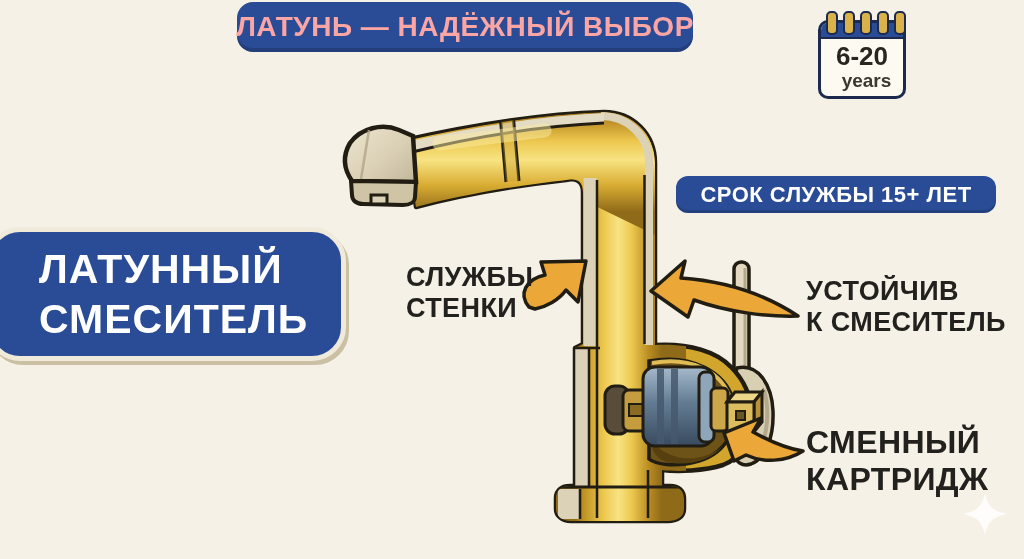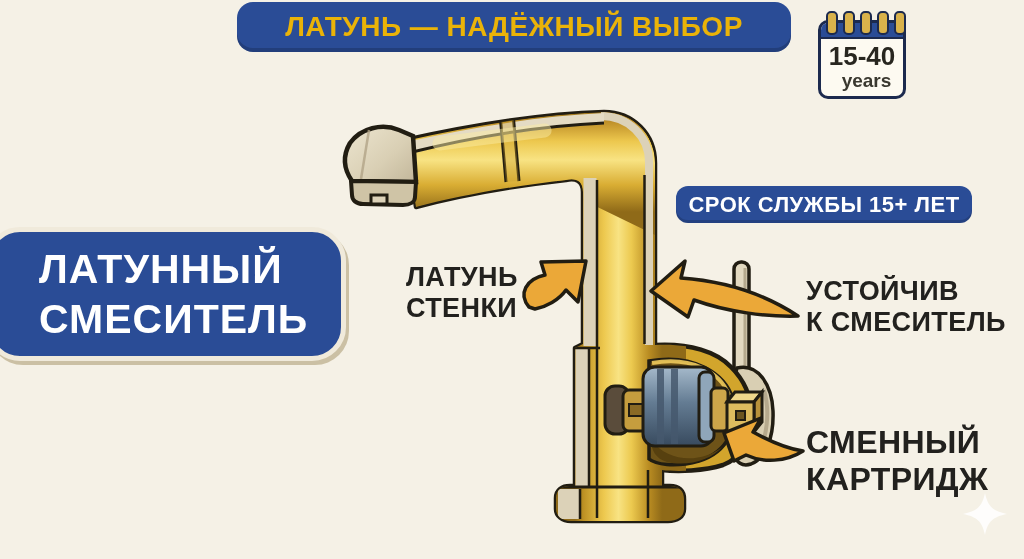--- a/index.html
+++ b/index.html
@@ -5,24 +5,24 @@
   html,body{margin:0;padding:0;}
   body{
     width:1024px;height:559px;position:relative;overflow:hidden;
     background:#F5F1E6;
     font-family:"Liberation Sans", sans-serif;
   }
   .layer{position:absolute;left:0;top:0;}
 
   
   .top-banner{
-    position:absolute;left:237px;top:2px;width:554px;height:50px;
+    position:absolute;left:237px;top:2px;width:456px;height:50px;
     background:#2A4C96;border-radius:16px;
     display:flex;align-items:center;justify-content:center;
-    color:#eab308;font-weight:bold;font-size:28px;letter-spacing:.5px;
+    color:#fca5a5;font-weight:bold;font-size:28px;letter-spacing:.5px;
     box-shadow:inset 0 -4px 0 rgba(0,0,0,.18);
     white-space:nowrap;z-index:3;
   }
 
   
   .calendar{position:absolute;left:818px;top:11px;width:88px;height:88px;z-index:3;}
   .cal-body{
     position:absolute;left:0;top:9px;right:0;bottom:0;
     background:#FDFAF1;border:3.5px solid #1C2A4E;border-radius:10px;overflow:hidden;
   }
@@ -40,21 +40,21 @@
     background:#2A4C96;border:5px solid #F0EADB;border-radius:34px;
     box-shadow:3px 4px 0 #CBC0A4;
     display:flex;align-items:center;
     color:#FFFFFF;font-weight:bold;font-size:41px;line-height:1.22;
     letter-spacing:1px;white-space:pre-line;z-index:3;
     padding-left:48px;box-sizing:border-box;
   }
 
   
   .service-pill{
-    position:absolute;left:676px;top:186px;width:296px;height:37px;
+    position:absolute;left:676px;top:176px;width:320px;height:37px;
     background:#2A4C96;border-radius:12px;
     display:flex;align-items:center;justify-content:center;
     color:#FFFFFF;font-weight:bold;font-size:22px;letter-spacing:.5px;
     box-shadow:inset 0 -3px 0 rgba(0,0,0,.15);
     white-space:nowrap;z-index:3;
   }
 
   
   .callout{
     position:absolute;color:#22211E;font-weight:bold;
@@ -185,33 +185,33 @@
   </g>
 
   <path d="M 985,493 C 988,507 993,511 1007,514 C 993,517 988,521 985,535 C 982,521 977,517 963,514 C 977,511 982,507 985,493 Z" fill="#FFFFFF" opacity=".85"></path>
 </svg>
 
 <div class="top-banner">ЛАТУНЬ — НАДЁЖНЫЙ ВЫБОР</div>
 
 <div class="calendar">
   <div class="cal-body">
     <div class="cal-header"></div>
-    <div class="cal-range">15-40</div>
+    <div class="cal-range">6-20</div>
     <div class="cal-unit">years</div>
   </div>
   <span class="ring" style="left:8px"></span>
   <span class="ring" style="left:25px"></span>
   <span class="ring" style="left:42px"></span>
   <span class="ring" style="left:59px"></span>
   <span class="ring" style="left:76px"></span>
 </div>
 
 <div class="product-badge">ЛАТУННЫЙ
 СМЕСИТЕЛЬ</div>
 
 <div class="service-pill">СРОК СЛУЖБЫ 15+ ЛЕТ</div>
 
-<div class="callout thick">ЛАТУНЬ
+<div class="callout thick">СЛУЖБЫ
 СТЕНКИ</div>
 <div class="callout corrosion">УСТОЙЧИВ
 К СМЕСИТЕЛЬ</div>
 <div class="callout cartridge">СМЕННЫЙ
 КАРТРИДЖ</div>
 
 </body></html>

